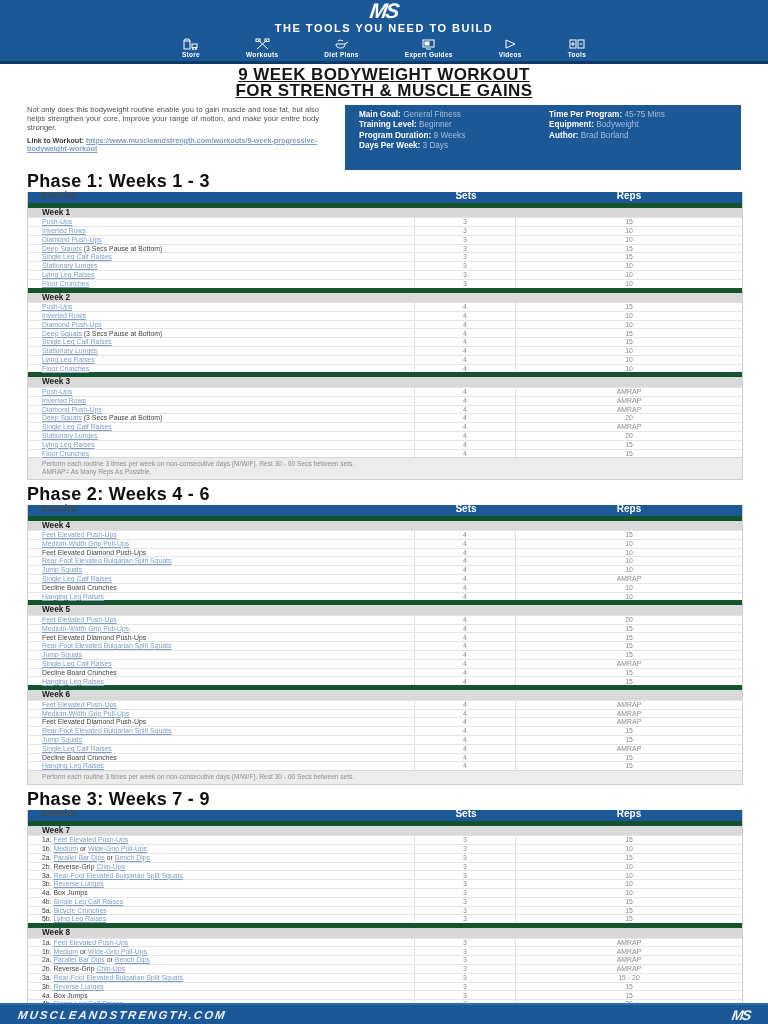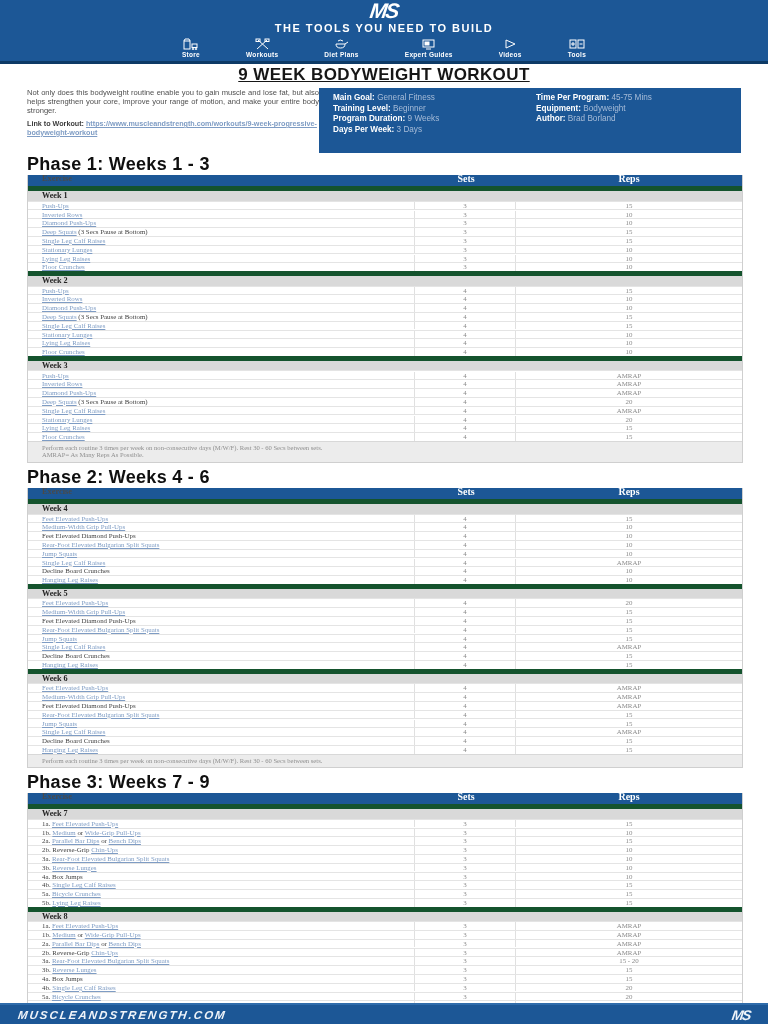--- a/index.html
+++ b/index.html
@@ -32,33 +32,33 @@
   .intro-row{display:flex;align-items:stretch;margin:5px 27px 2px;justify-content:flex-end;}
   .intro-left{width:292px;flex:none;}
   .intro-p{
     margin:0;font-size:7.6px;line-height:9px;color:#4f4f4f;text-align:justify;
   }
   .link-line{margin:5px 0 16px;font-size:7.2px;line-height:8.6px;font-weight:bold;}
   .link-label{color:#3c3c3c;}
   .link-url{color:#7e9cc4;text-decoration:underline;word-break:break-all;cursor:pointer;}
   .meta{
     flex:1;background:#1c5796;color:#fff;display:flex;
-    padding:5px 12px 5px 14px;gap:10px;
+    padding:5px 12px 5px 14px;gap:10px;margin-left:26px;
   }
   .meta-col{flex:1;}
   .meta-line{font-size:8.2px;line-height:10.6px;white-space:nowrap;}
   .meta-line b{color:#ffffff;}
   .meta-line span{color:#a7bcd8;}
   
   .phase{margin:2px 27px 5px;}
   .phase h2{
     margin:1px 0 2px;font-size:18px;line-height:18px;color:#0f0f0f;
     font-weight:bold;letter-spacing:.3px;
   }
-  .tbl{width:100%;border:1px solid #cfcfcf;border-top:none;font-family:Liberation Serif, serif;}
+  .tbl{width:100%;border:1px solid #cfcfcf;border-top:none;}
   .thead{
     display:flex;background:#1c5796;color:#fff;font-weight:bold;
     font-size:8.4px;line-height:11px;height:11px;
   }
   .wk{
     background:#d9d9d9;font-weight:bold;font-size:8.2px;line-height:9.5px;
     height:9.5px;padding-left:14px;color:#232323;border-top:5px solid #14532d;
   }
   .row{display:flex;border-top:1px solid #e4e4e4;min-height:7.8px;align-items:center;}
   .c-ex{flex:1;padding-left:14px;font-size:6.9px;line-height:7.6px;color:#4a4a4a;}
@@ -156,20 +156,21 @@
             <path d="M10.5 6 h3"></path>
           </svg>
         </span>
         <span class="nav-label">Tools</span>
       </div>
     </nav>
 </header>
 
 <div class="title">
   <div>9 WEEK BODYWEIGHT WORKOUT</div>
+  <div>FOR STRENGTH &amp; MUSCLE GAINS</div>
 </div>
 
 <div class="intro-row">
   <div class="intro-left">
     <p class="intro-p">Not only does this bodyweight routine enable you to gain muscle and lose fat, but also helps strengthen your core, improve your range of motion, and make your entire body stronger.</p>
     <p class="link-line">
       <span class="link-label">Link to Workout:</span>
       <span class="link-url">https://www.muscleandstrength.com/workouts/9-week-progressive-bodyweight-workout</span>
     </p>
   </div>

